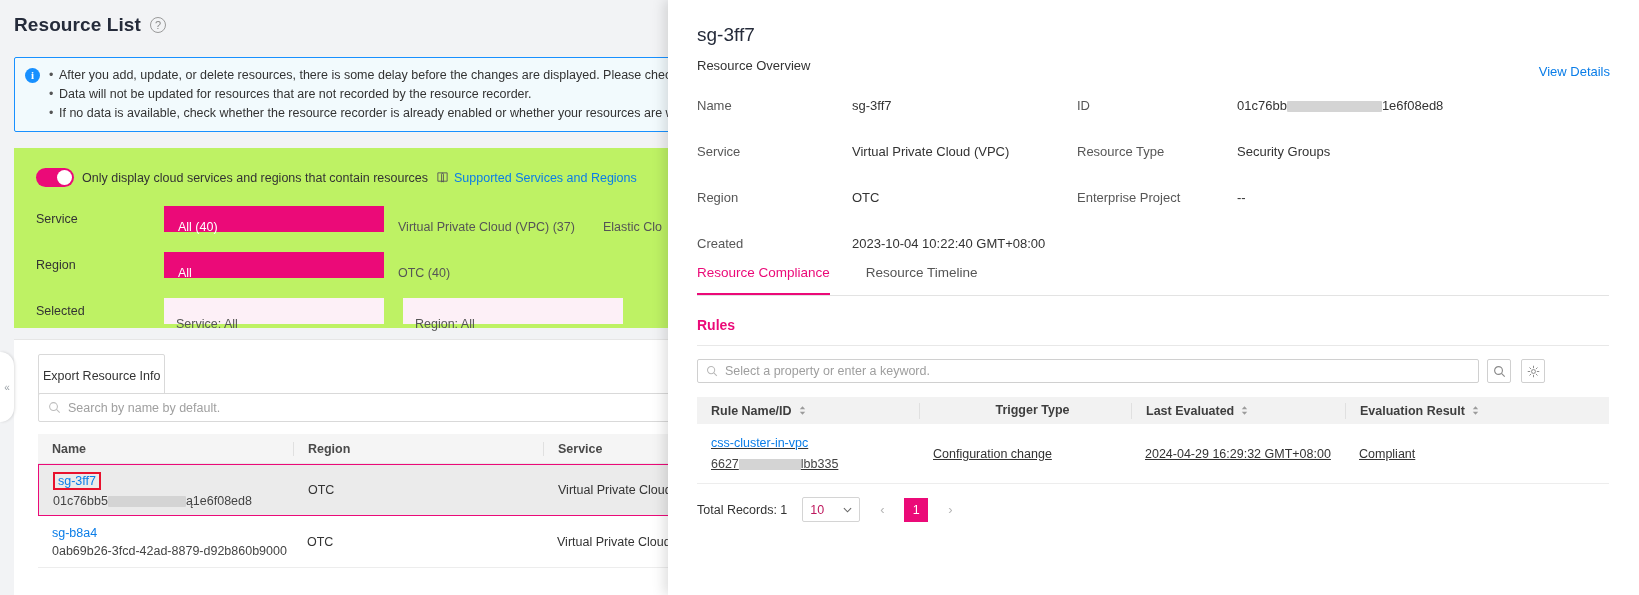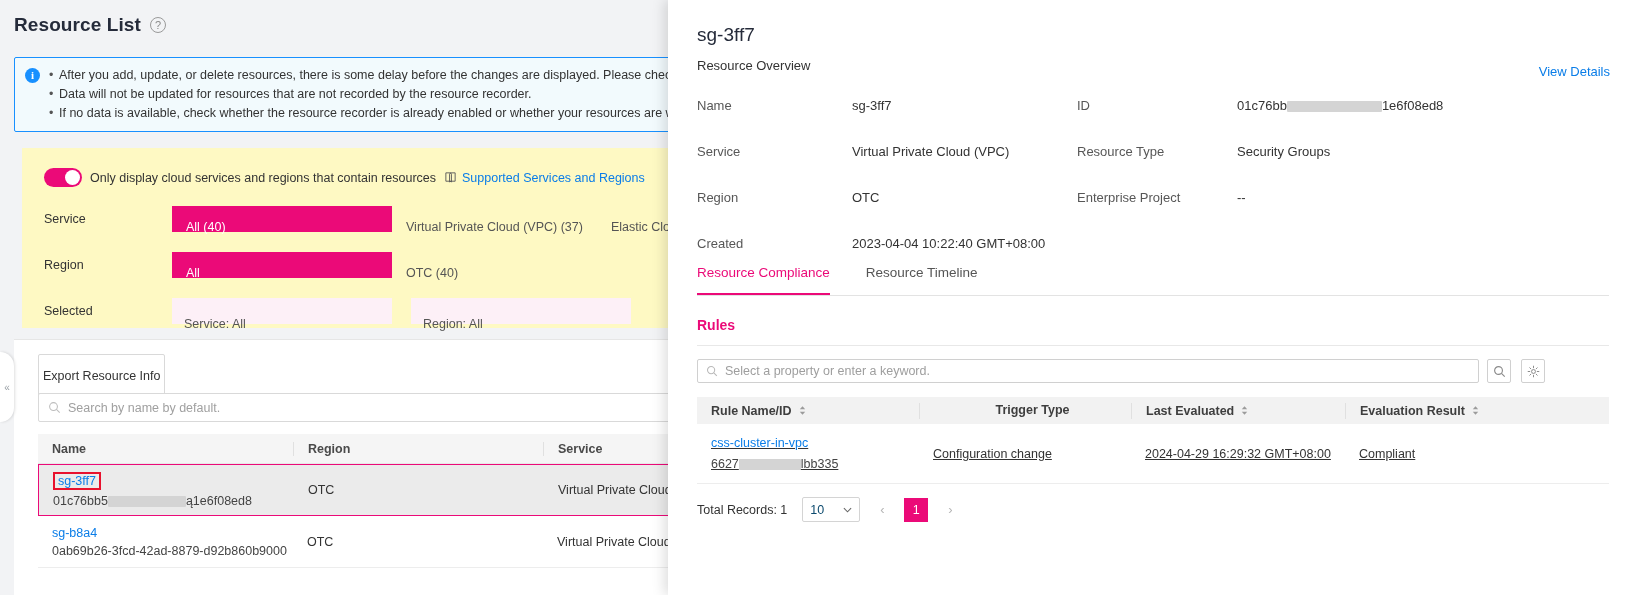--- a/index.html
+++ b/index.html
@@ -53,23 +53,23 @@
   .info-list { margin: 0; padding: 0; list-style: none; }
   .info-list li {
     font-size: 12.5px; color: #333; line-height: 19px;
     position: relative; padding-left: 10px; white-space: nowrap;
   }
   .info-list li:before {
     content: "\2022"; position: absolute; left: 0; top: 0; color: #555;
   }
 
   .white-card {
-    position: absolute; left: 22px; top: 148px;
+    position: absolute; left: 14px; top: 148px;
     width: 1020px; height: 180px;
-    background: #fef9c3;
+    background: #bef264;
   }
   .toggle-row {
     position: absolute; left: 22px; top: 20px;
     display: flex; align-items: center; gap: 8px;
   }
   .toggle {
     width: 38px; height: 19px; border-radius: 10px;
     background: #eb0a78; position: relative; flex: none;
   }
   .toggle:after {
@@ -252,21 +252,21 @@
   .sort-ico { width: 9px; height: 11px; display: inline-block; }
 
   .pager {
     position: absolute; left: 29px; top: 497px;
     display: flex; align-items: center; gap: 10px;
   }
   .pg-total { font-size: 12.5px; color: #333; margin-right: 5px; }
   .pg-select {
     width: 58px; height: 25px; border: 1px solid #d4d4d4; border-radius: 2px;
     display: flex; align-items: center; justify-content: space-between;
-    padding: 0 7px; font-size: 12.5px; color: #0c4a6e; cursor: pointer; background: #fff;
+    padding: 0 7px; font-size: 12.5px; color: #be185d; cursor: pointer; background: #fff;
   }
   .pg-arrow {
     width: 24px; height: 24px; display: flex; align-items: center; justify-content: center;
     color: #b5b5b5; font-size: 13px; cursor: pointer;
   }
   .pg-num {
     width: 24px; height: 24px; background: #eb0a78; color: #fff;
     display: flex; align-items: center; justify-content: center;
     font-size: 12.5px; cursor: pointer;
   }
@@ -391,21 +391,21 @@
       <div class="ov-v">Virtual Private Cloud (VPC)</div>
       <div class="ov-k">Resource Type</div>
       <div class="ov-v">Security Groups</div>
 
       <div class="ov-k">Region</div>
       <div class="ov-v">OTC</div>
       <div class="ov-k">Enterprise Project</div>
       <div class="ov-v">--</div>
 
       <div class="ov-k">Created</div>
-      <div class="ov-v">2023-04-04 10:22:40 GMT+08:00</div>
+      <div class="ov-v">2023-10-04 10:22:40 GMT+08:00</div>
       <div></div>
       <div></div>
     </div>
 
     <div class="tabs">
       <div class="tab active">Resource Compliance</div>
       <div class="tab">Resource Timeline</div>
     </div>
 
     <div class="rules-title">Rules</div>

